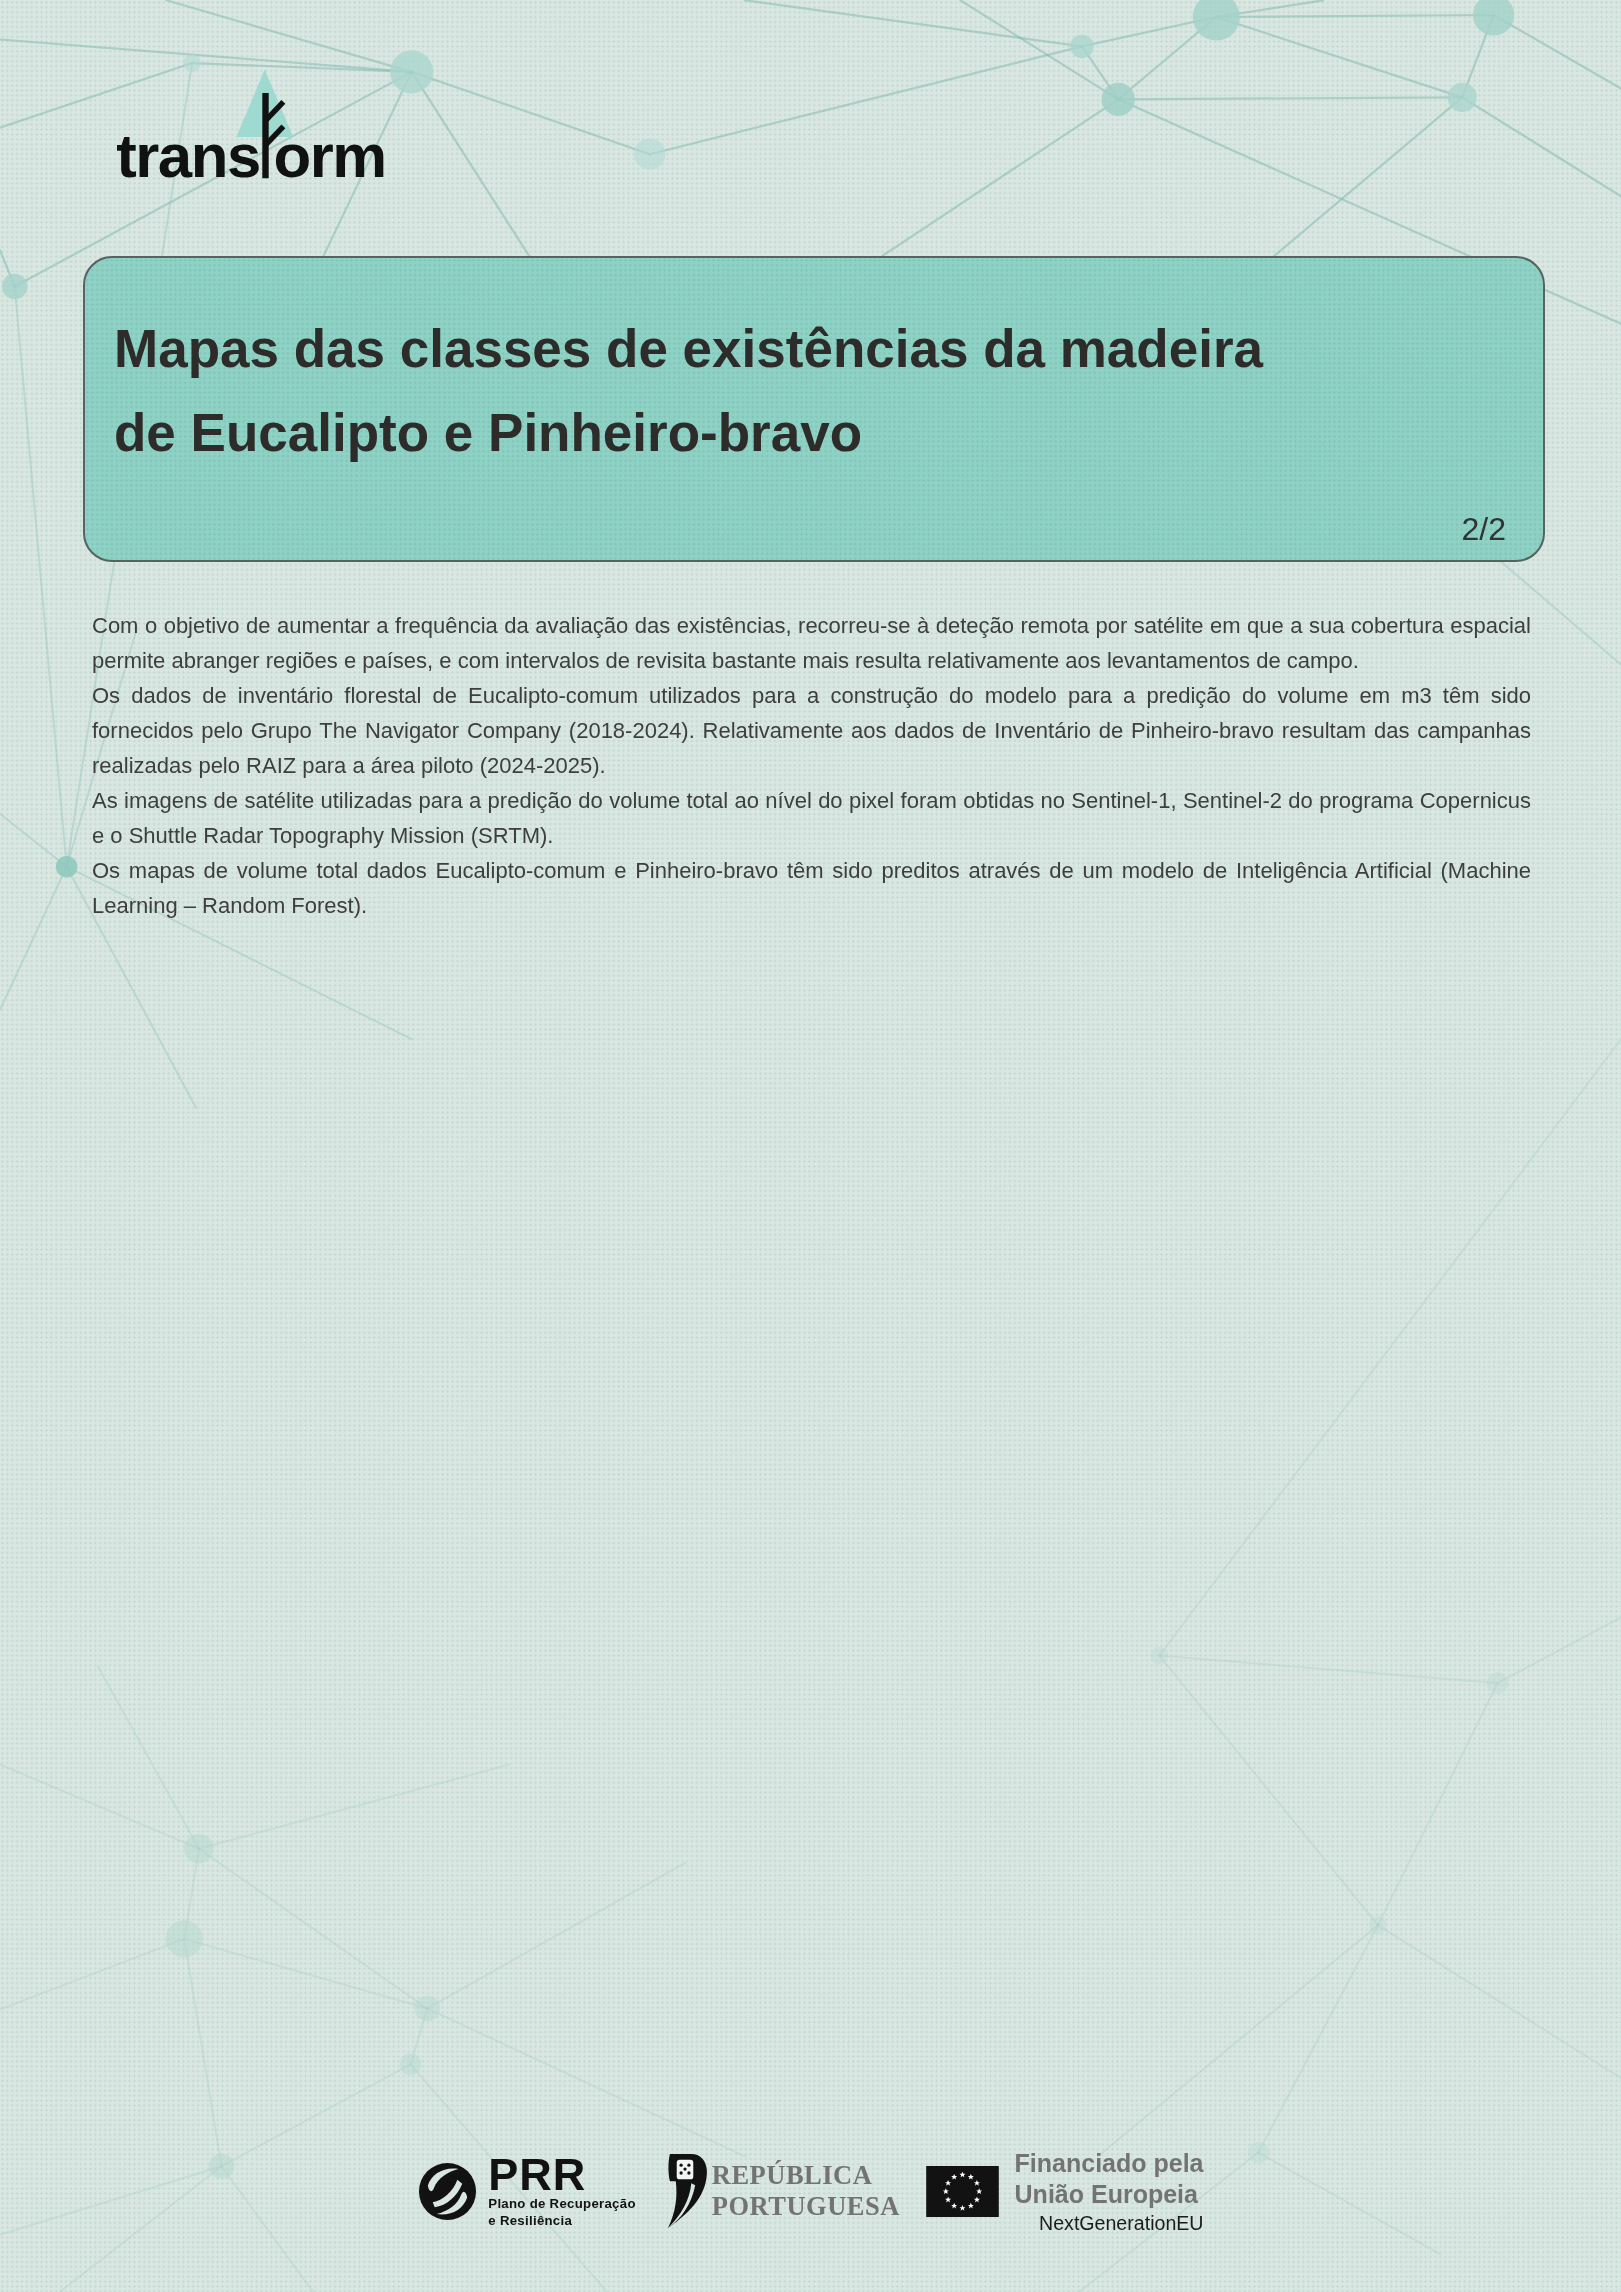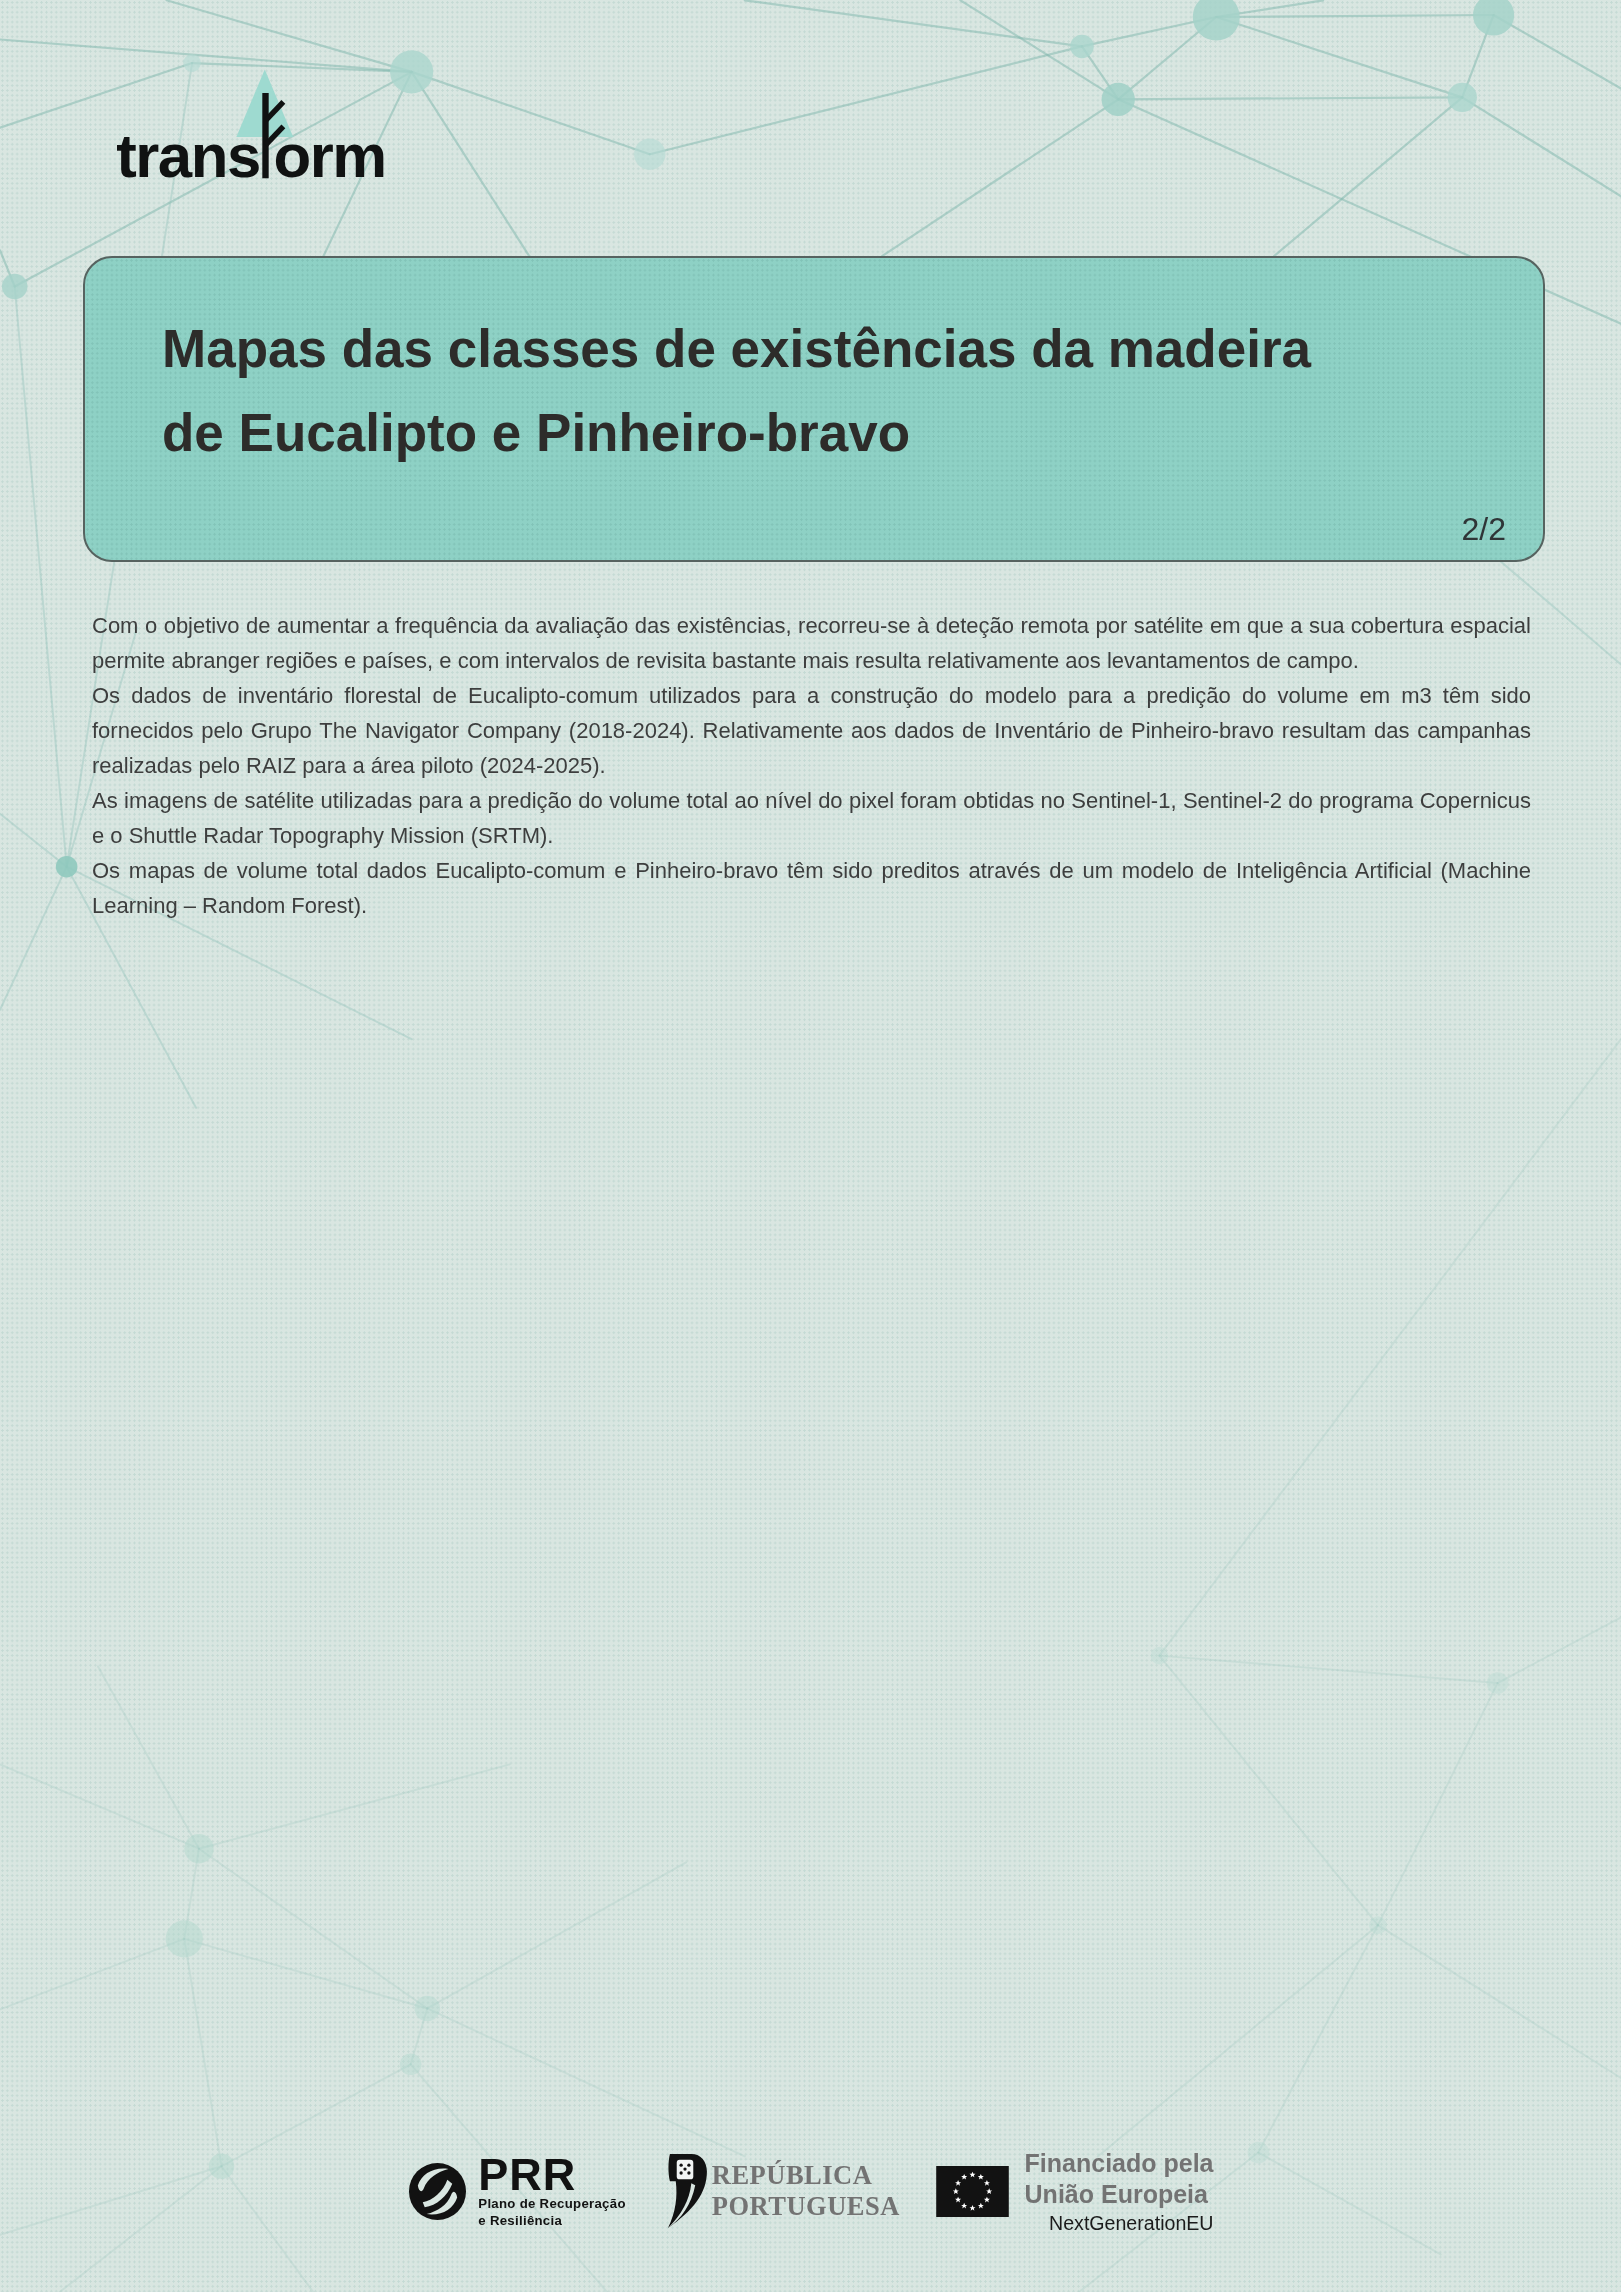--- a/index.html
+++ b/index.html
@@ -44,21 +44,21 @@
     width: 1462px; height: 306px;
     box-sizing: border-box;
     background-color: #8ed1c5;
     background-image: radial-gradient(circle, rgba(70,130,120,0.16) 1px, transparent 1.1px);
     background-size: 4.9px 4.9px;
     border: 2px solid #566360;
     border-radius: 29px;
     z-index: 1;
   }
   .title-lines {
-    padding: 49px 39px 0 77px;
+    padding: 49px 39px 0 29px;
   }
   .title-line {
     font-size: 53px;
     line-height: 84px;
     font-weight: 700;
     color: #2d2c2a;
     white-space: nowrap;
   }
   .page-number {
     position: absolute;
@@ -81,21 +81,21 @@
     color: #3d3e3e;
   }
 
   .footer {
     position: absolute;
     left: 0; top: 2148px;
     width: 1621px;
     display: flex;
     justify-content: center;
     align-items: center;
-    gap: 36px;
+    gap: 26px;
     z-index: 1;
   }
   .logo-group { display: flex; align-items: center; }
   .prr-text { margin-left: 11.8px; }
   .prr-acronym {
     font-size: 45px; font-weight: 700; color: #121212;
     letter-spacing: 1px; line-height: 0.95;
   }
   .prr-tagline {
     font-size: 13.2px; font-weight: 700; color: #121212; line-height: 1.25;

